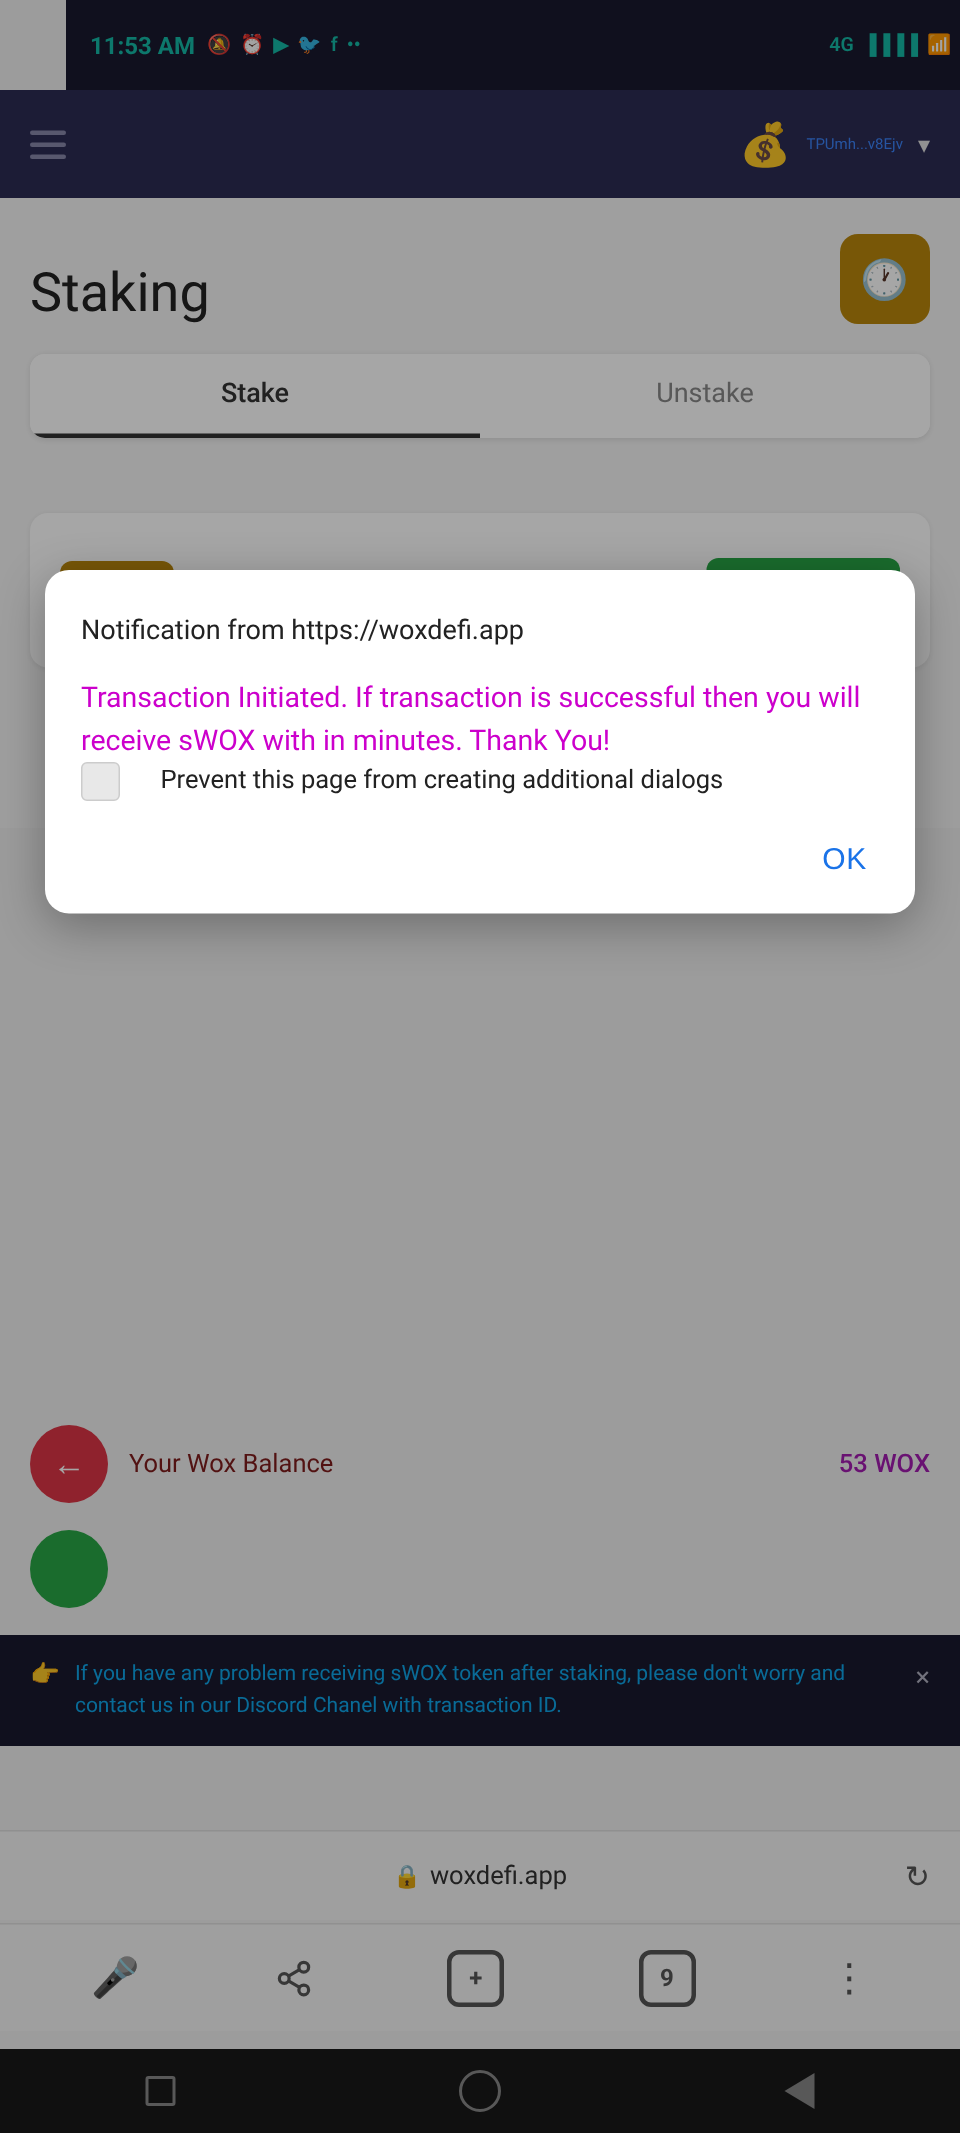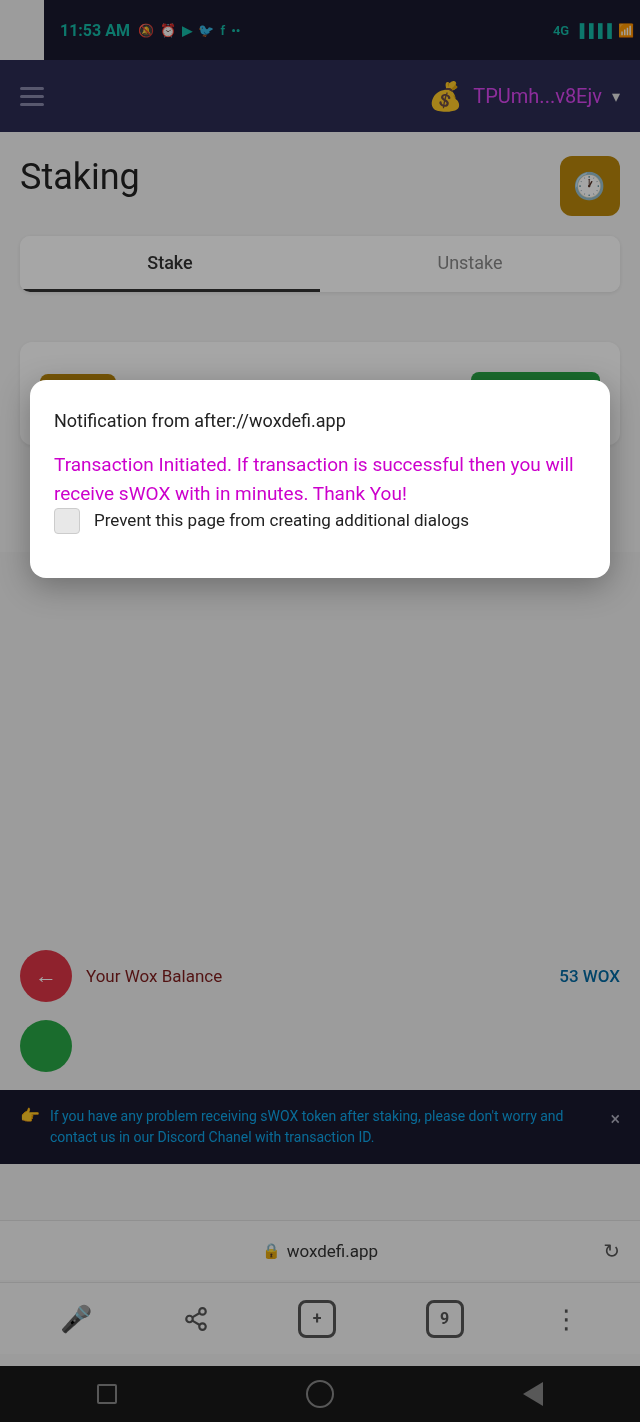--- a/index.html
+++ b/index.html
@@ -82,39 +82,39 @@
       display: flex;
       align-items: center;
       gap: 10px;
       color: white;
       font-size: 16px;
     }
     .wallet-emoji {
       font-size: 28px;
     }
     .wallet-address {
-      font-size: 20px;
-      color: #d946ef;
+      font-size: 10px;
+      color: #3b82f6;
     }
     .chevron {
       color: #e0e0e0;
       font-size: 16px;
     }
 
     
     .main-content {
       width: 100%;
       background: #f5f5f5;
       padding: 24px 20px 20px;
       position: relative;
     }
 
     .staking-title-row {
       display: flex;
-      align-items: flex-start;
+      align-items: flex-end;
       justify-content: space-between;
       margin-bottom: 20px;
     }
     .staking-title {
       font-size: 36px;
       font-weight: 400;
       color: #222;
     }
     .history-btn {
       background: #b8860b;
@@ -233,21 +233,21 @@
     }
     .dialog-message {
       font-size: 19px;
       color: #cc00cc;
       line-height: 1.5;
       font-weight: 400;
     }
     .dialog-prevent-row {
       display: flex;
       align-items: center;
-      gap: 14px;
+      gap: 27px;
       margin-bottom: 24px;
     }
     .prevent-checkbox {
       width: 26px;
       height: 26px;
       background: #e8e8e8;
       border: 1px solid #ccc;
       border-radius: 4px;
       flex-shrink: 0;
       cursor: pointer;
@@ -294,21 +294,21 @@
       font-size: 22px;
       flex-shrink: 0;
     }
     .balance-label {
       flex: 1;
       font-size: 17px;
       color: #7f1d1d;
     }
     .balance-amount {
       font-size: 17px;
-      color: #0369a1;
+      color: #a21caf;
       font-weight: 500;
     }
 
     
     .notice-banner {
       position: absolute;
       left: 0;
       right: 0;
       background: #1a1a2e;
       padding: 16px 20px;
@@ -494,25 +494,28 @@
   <div class="stake-form">
     <button class="max-btn">MAX</button>
     <input class="amount-input" type="text" value="53" style="">
     <button class="stake-action-btn">STAKE</button>
   </div>
 </div>
 
 <div class="overlay"></div>
 
 <div class="dialog">
-  <div class="dialog-header">Notification from after://woxdefi.app</div>
+  <div class="dialog-header">Notification from https://woxdefi.app</div>
   <div class="dialog-message">Transaction Initiated. If transaction is successful then you will receive sWOX with in minutes. Thank You!</div>
   <div class="dialog-prevent-row">
     <div class="prevent-checkbox"></div>
     <span class="prevent-label">Prevent this page from creating additional dialogs</span>
+  </div>
+  <div class="dialog-footer">
+    <button class="ok-btn">OK</button>
   </div>
 </div>
 
 <div class="balance-section" style="top: 950px;">
   <div class="balance-icon">←</div>
   <span class="balance-label">Your Wox Balance</span>
   <span class="balance-amount">53 WOX</span>
 </div>
 
 <div style="position:absolute; top:1020px; left:20px; width:52px; height:52px; background:#28a745; border-radius:50; border-radius:50%;"></div>

